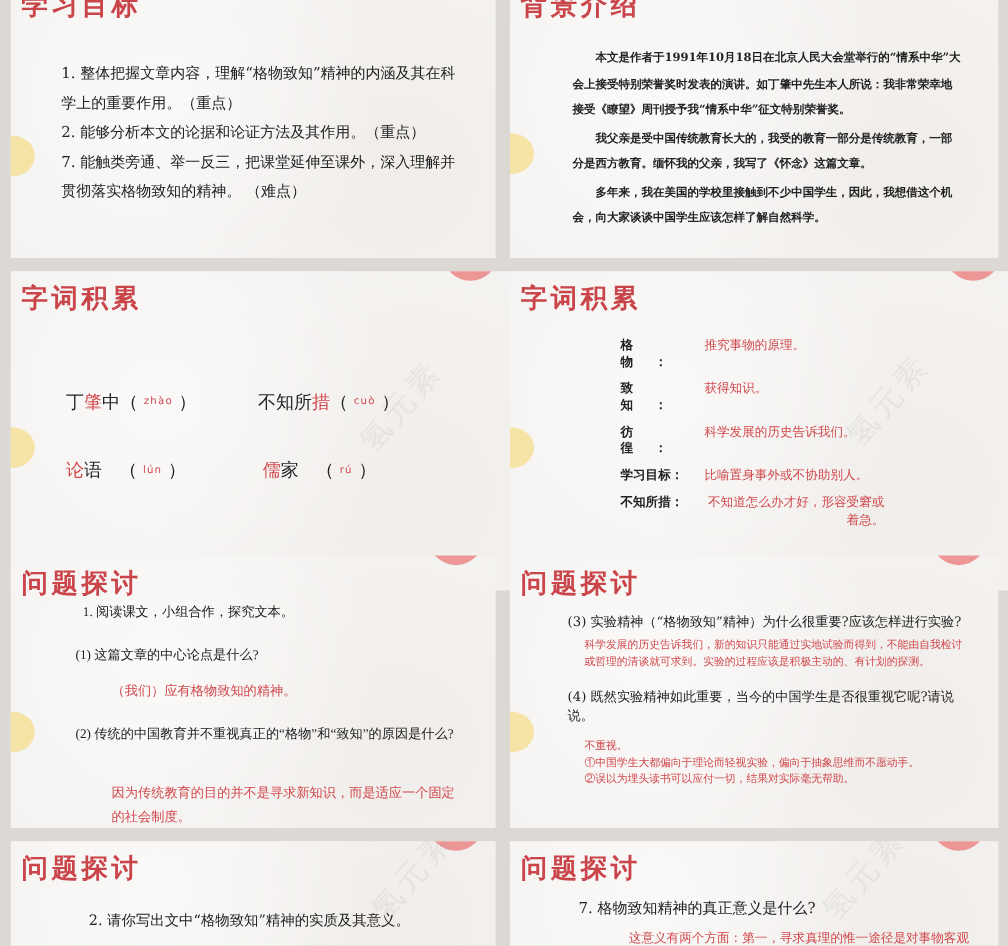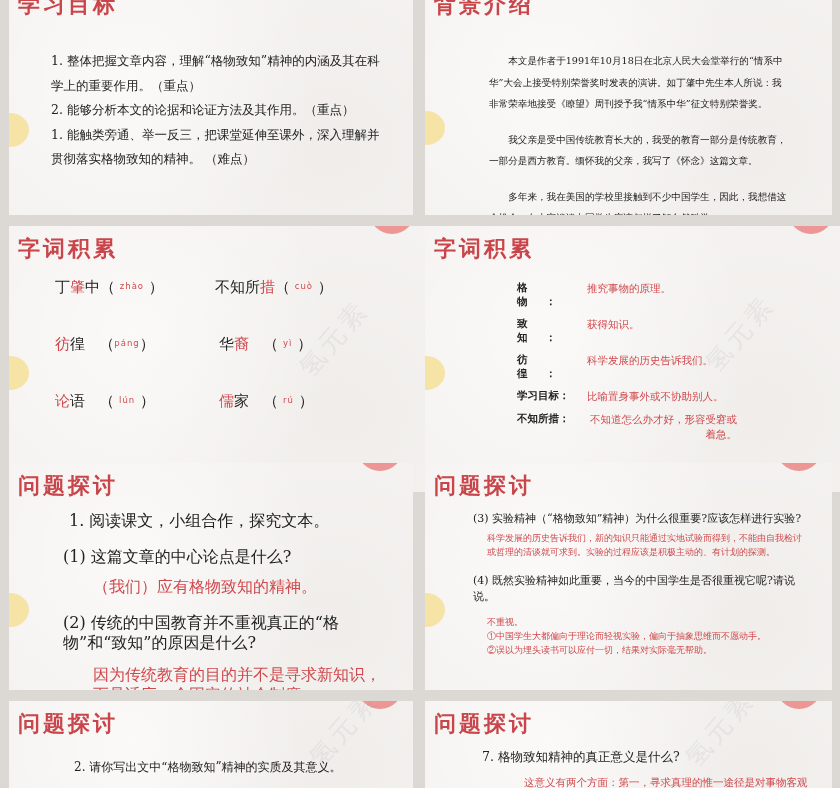--- a/index.html
+++ b/index.html
@@ -41,54 +41,54 @@
   .red { color:#d0484c; }
   .watermark {
     position:absolute; font-size:26px; color:rgba(150,150,150,0.12);
     transform:rotate(-50deg); letter-spacing:4px; pointer-events:none;
   }
 
   
   .s1-list { left:42px; top:63px; width:330px; }
   
   .s2-text { left:50px; top:50px; width:330px; font-size:9.6px; line-height:21.5px; }
-  .s2-text p { margin:14px; text-indent:2em; }
+  .s2-text p { margin:2px; text-indent:2em;font-weight:bold; }
   
   .vocab-grid { position:absolute; left:46px; top:52px; width:320px; }
   .vocab-row { display:flex; height:57px; align-items:flex-start; }
-  .vocab-item { width:165px; font-size:15px; color:#222; white-space:pre; }
+  .vocab-item { width:165px; font-size:15px; color:#222; white-space:pre;margin-top:48px; }
   .vocab-item .py { font-size:8.5px; color:#d0484c; letter-spacing:1px; font-family:"DejaVu Sans", sans-serif; vertical-align:3px; }
   
   .defs { position:absolute; left:92px; top:55px; width:270px; font-size:10.5px; }
   .def-row { display:flex; margin-bottom:8px; }
   .def-term { width:70px; color:#222; font-weight:bold; flex-shrink:0; }
   .def-term.spaced { letter-spacing:18px; }
   .def-val { color:#d0484c; line-height:15px;text-align:right; }
   
   .q { position:absolute; color:#222; }
-  .s5 { left:60px; top:48px; width:320px; font-size:16px; line-height:20px; }
+  .s5 { left:60px; top:37px; width:320px; font-size:11px; line-height:20px;font-family:Liberation Serif, serif; }
   .s5 .item { margin-bottom:16px; }
   .s5 .ans { color:#d0484c; padding-left:24px; margin-top:-6px; margin-bottom:16px; }
   .s6 { left:48px; top:48px; width:330px; font-size:11px; line-height:16px; }
   .s6 .ans { color:#d0484c; font-size:9px; line-height:14px; padding-left:14px; margin:4px 0 14px; }
   
   .s7 { left:65px; top:58px; font-size:12px; }
   .s8 { left:57px; top:48px; font-size:12.5px; width:330px; }
   .s8 .ans { color:#d0484c; font-size:10.5px; line-height:16px; margin-top:8px; text-indent:4em; }
 </style>
 </head>
 <body>
 
 <div class="slide col-l row1">
   <div class="yellow-blob" style="top:127px"></div>
   <div class="title">学习目标</div>
   <div class="body-text s1-list" style="top:63px">
     <div>1. 整体把握文章内容，理解“格物致知”精神的内涵及其在科学上的重要作用。（重点）</div>
     <div>2. 能够分析本文的论据和论证方法及其作用。（重点）</div>
-    <div>1. 能触类旁通、举一反三，把课堂延伸至课外，深入理解并贯彻落实格物致知的精神。 （难点）</div>
+    <div>7. 能触类旁通、举一反三，把课堂延伸至课外，深入理解并贯彻落实格物致知的精神。 （难点）</div>
   </div>
 </div>
 
 <div class="slide col-r row1">
   <div class="yellow-blob" style="top:125px"></div>
   <div class="title">背景介绍</div>
   <div class="body-text s2-text" style="top:50px">
     <p>本文是作者于1991年10月18日在北京人民大会堂举行的“情系中华”大会上接受特别荣誉奖时发表的演讲。如丁肇中先生本人所说：我非常荣幸地接受《瞭望》周刊授予我“情系中华”征文特别荣誉奖。</p>
     <p>我父亲是受中国传统教育长大的，我受的教育一部分是传统教育，一部分是西方教育。缅怀我的父亲，我写了《怀念》这篇文章。</p>
     <p>多年来，我在美国的学校里接触到不少中国学生，因此，我想借这个机会，向大家谈谈中国学生应该怎样了解自然科学。</p>
@@ -97,24 +97,20 @@
 
 <div class="slide col-l row2">
   <div class="pink-blob"></div>
   <div class="yellow-blob" style="top:130px"></div>
   <div class="title">字词积累</div>
   <div class="watermark" style="left:280px;top:95px">氢元素</div>
   <div class="vocab-grid">
     <div class="vocab-row">
       <div class="vocab-item"><span>丁</span><span class="red">肇</span><span>中（ </span><span class="py">zhào</span><span> ）</span></div>
       <div class="vocab-item"><span>不知所</span><span class="red">措</span><span>（ </span><span class="py">cuò</span><span> ）</span></div>
-    </div>
-    <div class="vocab-row">
-      <div class="vocab-item"><span></span><span class="red">彷</span><span>徨   （</span><span class="py">páng</span><span>）</span></div>
-      <div class="vocab-item" style="padding-left:8px"><span>华</span><span class="red">裔</span><span>   （ </span><span class="py">yì</span><span> ）</span></div>
     </div>
     <div class="vocab-row">
       <div class="vocab-item"><span></span><span class="red">论</span><span>语   （ </span><span class="py">lún</span><span> ）</span></div>
       <div class="vocab-item" style="padding-left:8px"><span></span><span class="red">儒</span><span>家   （ </span><span class="py">rú</span><span> ）</span></div>
     </div>
   </div>
 </div>
 
 <div class="slide col-r row2">
   <div class="pink-blob"></div>
@@ -146,21 +142,21 @@
 </div>
 
 <div class="slide col-l row3">
   <div class="pink-blob"></div>
   <div class="yellow-blob" style="top:130px"></div>
   <div class="title">问题探讨</div>
   <div class="q s5">
     <div class="item">1. 阅读课文，小组合作，探究文本。</div>
     <div class="item" style="margin-left:-6px">(1) 这篇文章的中心论点是什么?</div>
     <div class="ans">（我们）应有格物致知的精神。</div>
-    <div class="item" style="margin-left:-6px;margin-bottom:12px">(2) 传统的中国教育并不重视真正的“格物”和“致知”的原因是什么?</div>
+    <div class="item" style="margin-left:-6px;margin-bottom:29px">(2) 传统的中国教育并不重视真正的“格物”和“致知”的原因是什么?</div>
     <div class="ans" style="margin-top:0">因为传统教育的目的并不是寻求新知识，而是适应一个固定的社会制度。</div>
   </div>
 </div>
 
 <div class="slide col-r row3">
   <div class="pink-blob"></div>
   <div class="yellow-blob" style="top:130px"></div>
   <div class="title">问题探讨</div>
   <div class="q s6">
     <div>(3) 实验精神（“格物致知”精神）为什么很重要?应该怎样进行实验?</div>

